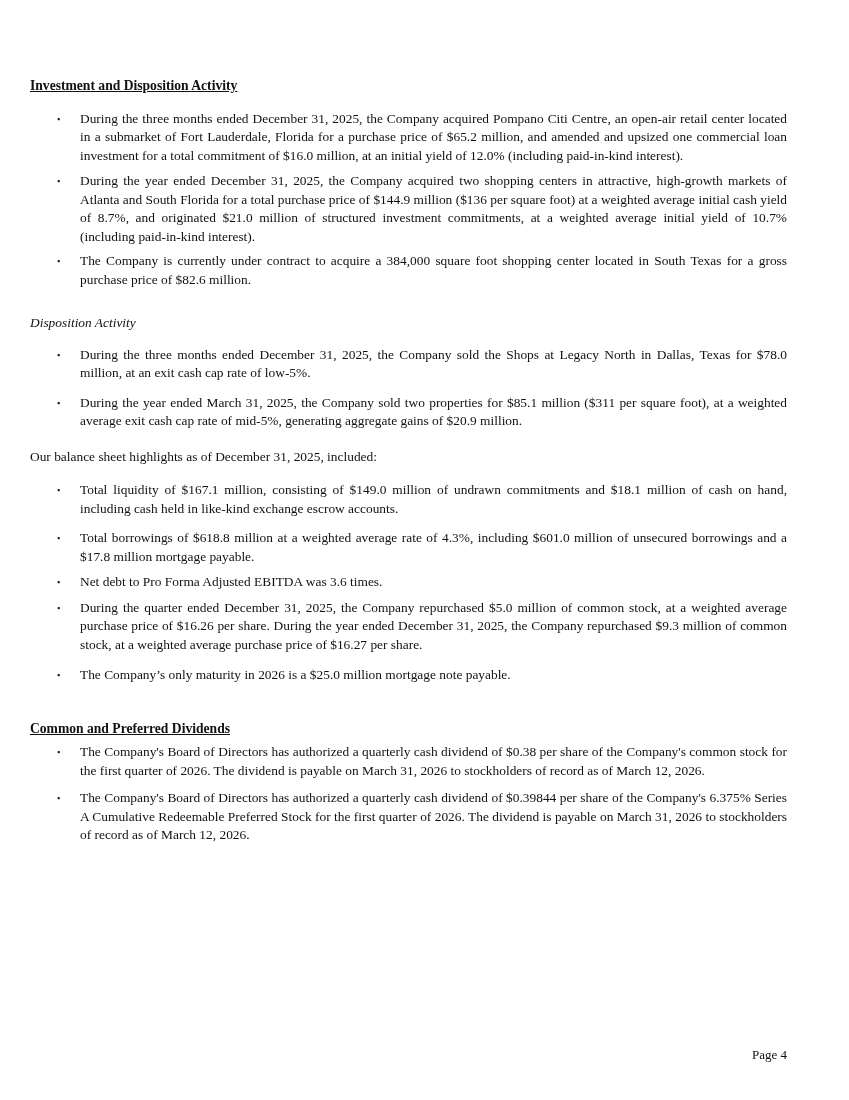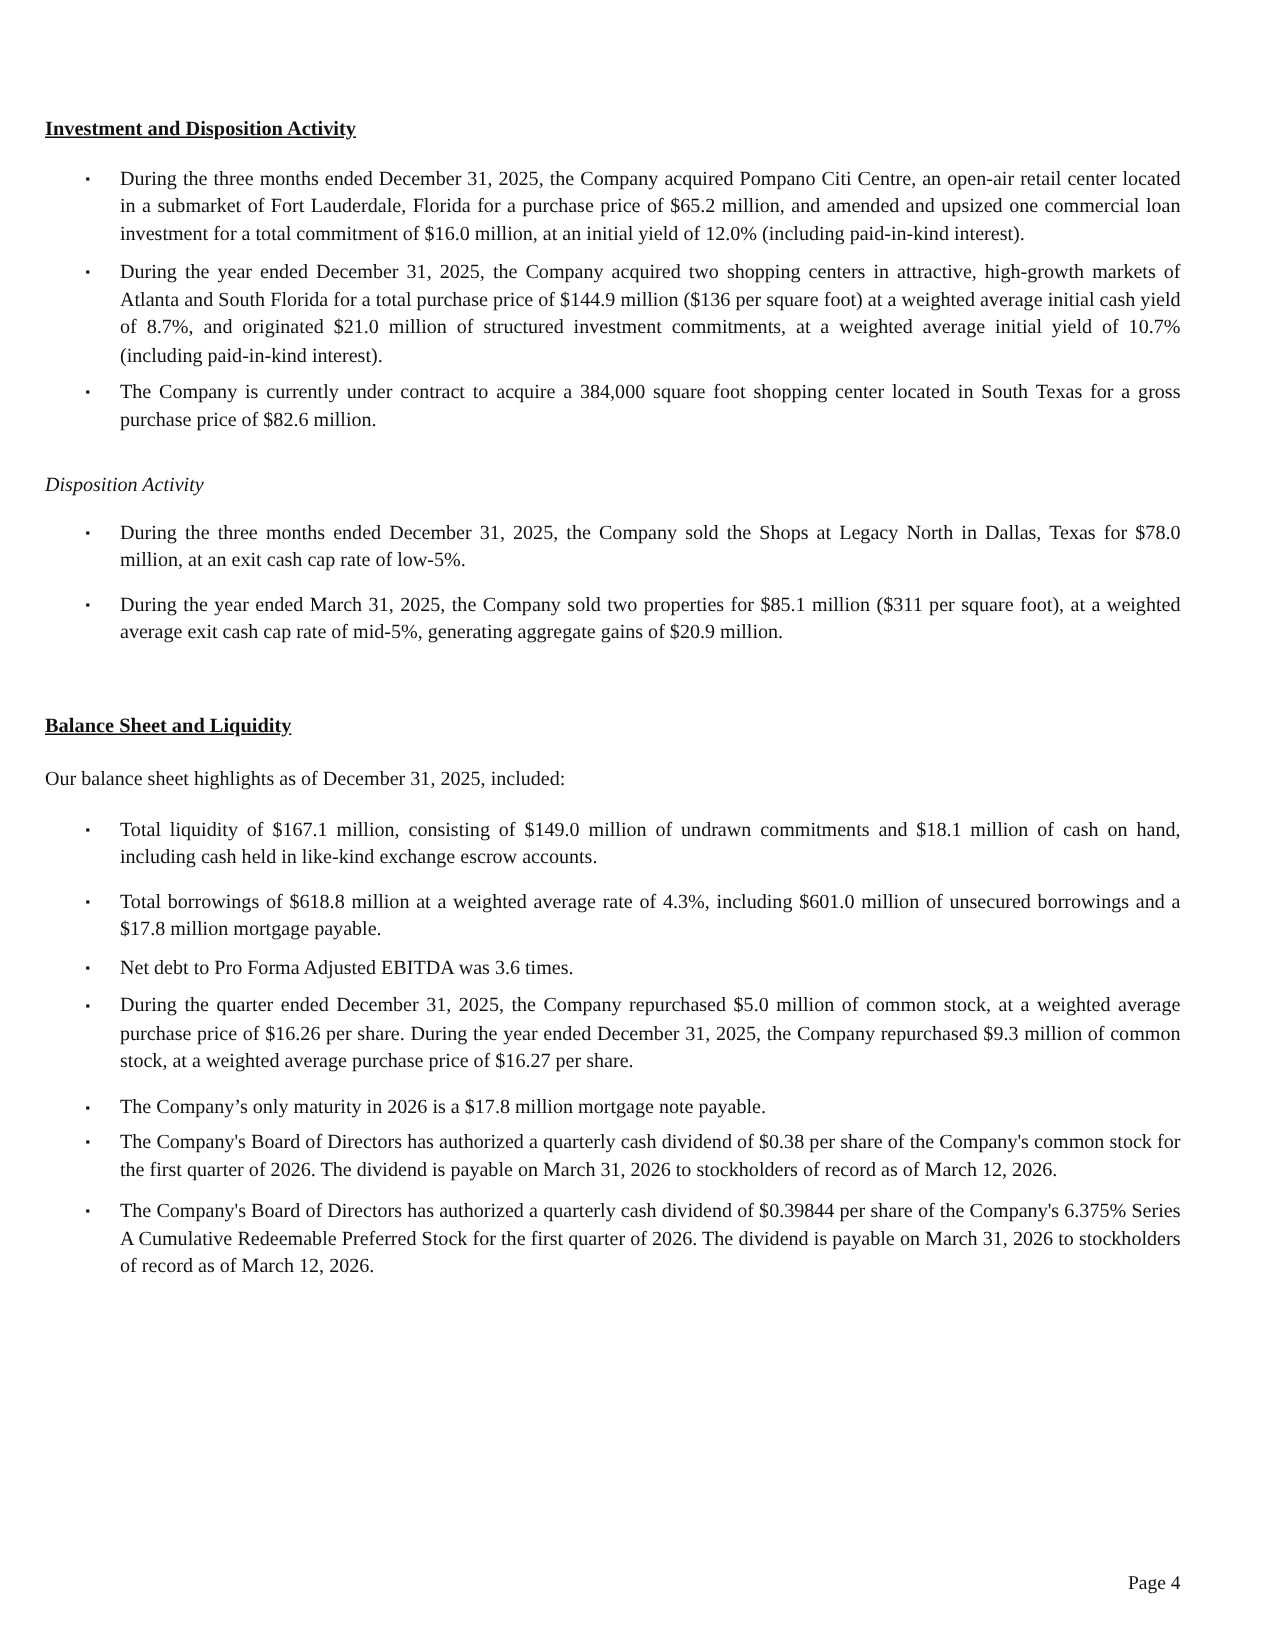--- a/index.html
+++ b/index.html
@@ -100,21 +100,20 @@
 
     <div class="bullet mt-db1">
       <span class="marker">▪</span>
       <p class="btext">During the three months ended December 31, 2025, the Company sold the Shops at Legacy North in Dallas, Texas for $78.0 million, at an exit cash cap rate of low-5%.</p>
     </div>
     <div class="bullet mt-db2">
       <span class="marker">▪</span>
       <p class="btext">During the year ended March 31, 2025, the Company sold two properties for $85.1 million ($311 per square foot), at a weighted average exit cash cap rate of mid-5%, generating aggregate gains of $20.9 million.</p>
     </div>
 
-    <h2 class="heading mt-h2">Balance Sheet and Liquidity</h2>
 
     <p class="intro">Our balance sheet highlights as of December 31, 2025, included:</p>
 
     <div class="bullet mt-bb1">
       <span class="marker">▪</span>
       <p class="btext">Total liquidity of $167.1 million, consisting of $149.0 million of undrawn commitments and $18.1 million of cash on hand, including cash held in like-kind exchange escrow accounts.</p>
     </div>
     <div class="bullet mt-bb2">
       <span class="marker">▪</span>
       <p class="btext">Total borrowings of $618.8 million at a weighted average rate of 4.3%, including $601.0 million of unsecured borrowings and a $17.8 million mortgage payable.</p>
@@ -122,23 +121,24 @@
     <div class="bullet mt-bb3">
       <span class="marker">▪</span>
       <p class="btext">Net debt to Pro Forma Adjusted EBITDA was 3.6 times.</p>
     </div>
     <div class="bullet mt-bb4">
       <span class="marker">▪</span>
       <p class="btext">During the quarter ended December 31, 2025, the Company repurchased $5.0 million of common stock, at a weighted average purchase price of $16.26 per share. During the year ended December 31, 2025, the Company repurchased $9.3 million of common stock, at a weighted average purchase price of $16.27 per share.</p>
     </div>
     <div class="bullet mt-bb5">
       <span class="marker">▪</span>
-      <p class="btext">The Company’s only maturity in 2026 is a $17.8 million mortgage note payable.</p>
+      <p class="btext">The Company’s only maturity in 2026 is a $25.0 million mortgage note payable.</p>
     </div>
 
+    <h2 class="heading mt-h3">Common and Preferred Dividends</h2>
 
     <div class="bullet mt-cb1">
       <span class="marker">▪</span>
       <p class="btext">The Company's Board of Directors has authorized a quarterly cash dividend of $0.38 per share of the Company's common stock for the first quarter of 2026. The dividend is payable on March 31, 2026 to stockholders of record as of March 12, 2026.</p>
     </div>
     <div class="bullet mt-cb2">
       <span class="marker">▪</span>
       <p class="btext">The Company's Board of Directors has authorized a quarterly cash dividend of $0.39844 per share of the Company's 6.375% Series A Cumulative Redeemable Preferred Stock for the first quarter of 2026. The dividend is payable on March 31, 2026 to stockholders of record as of March 12, 2026.</p>
     </div>
 

